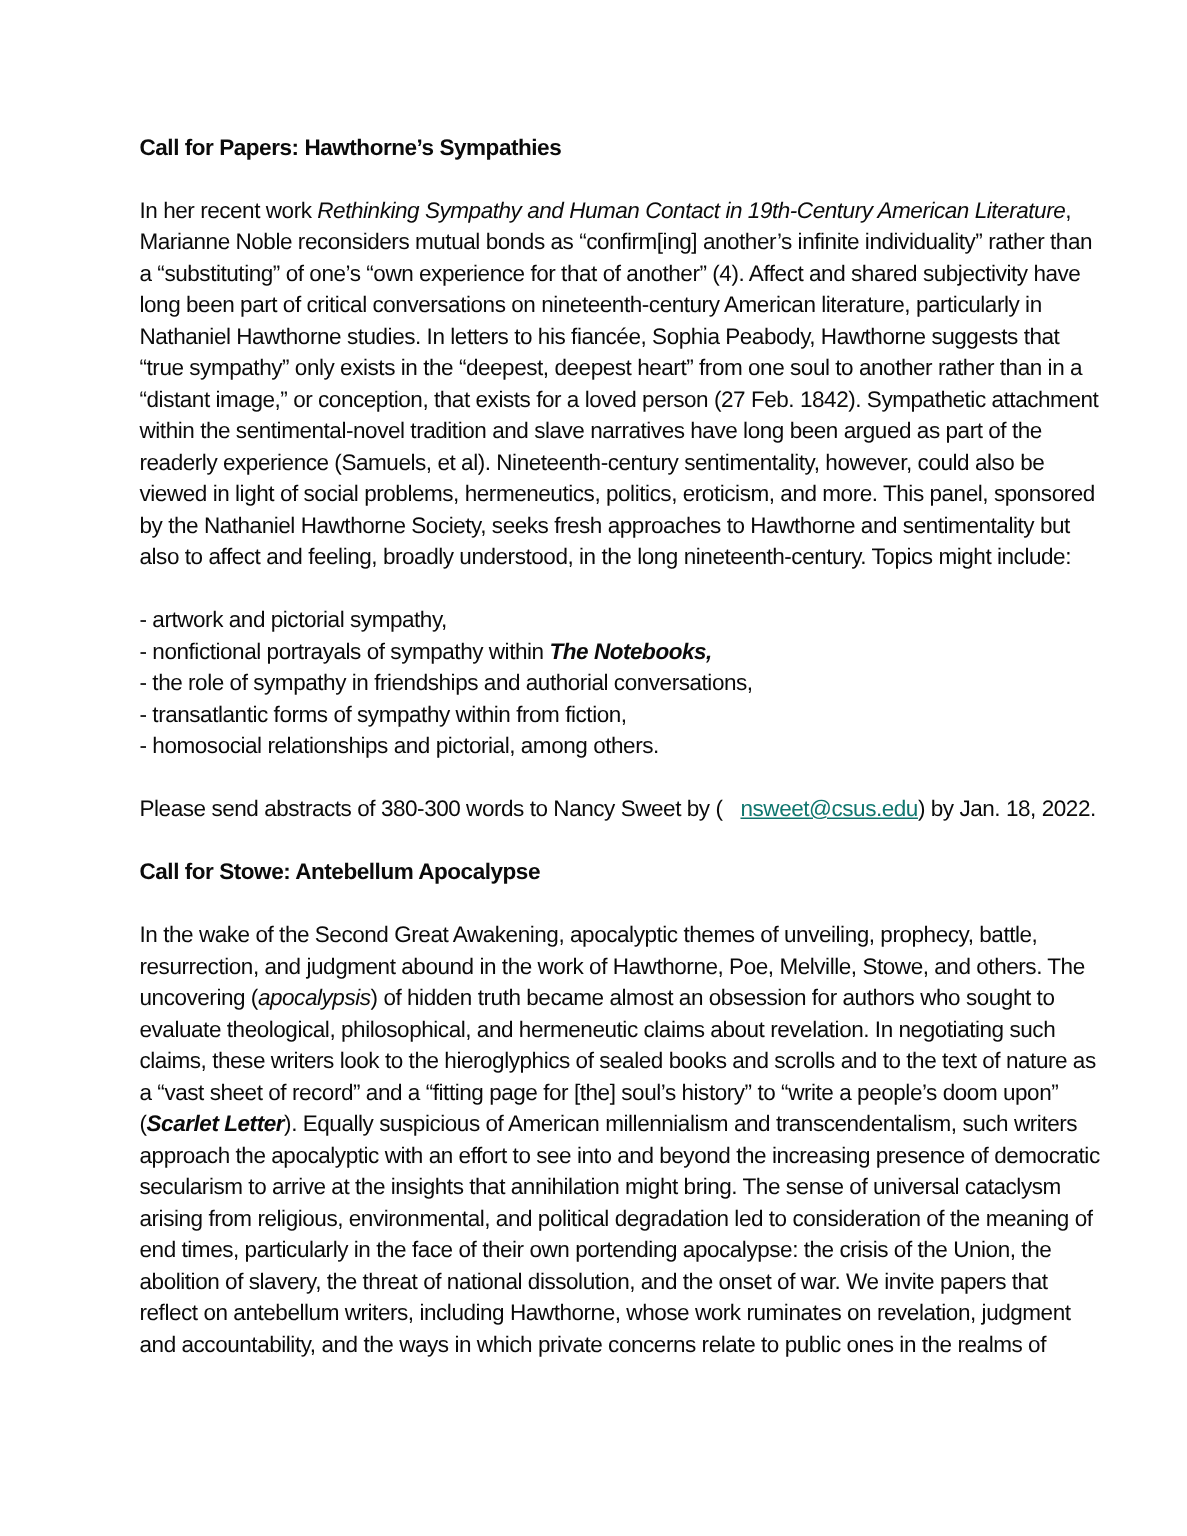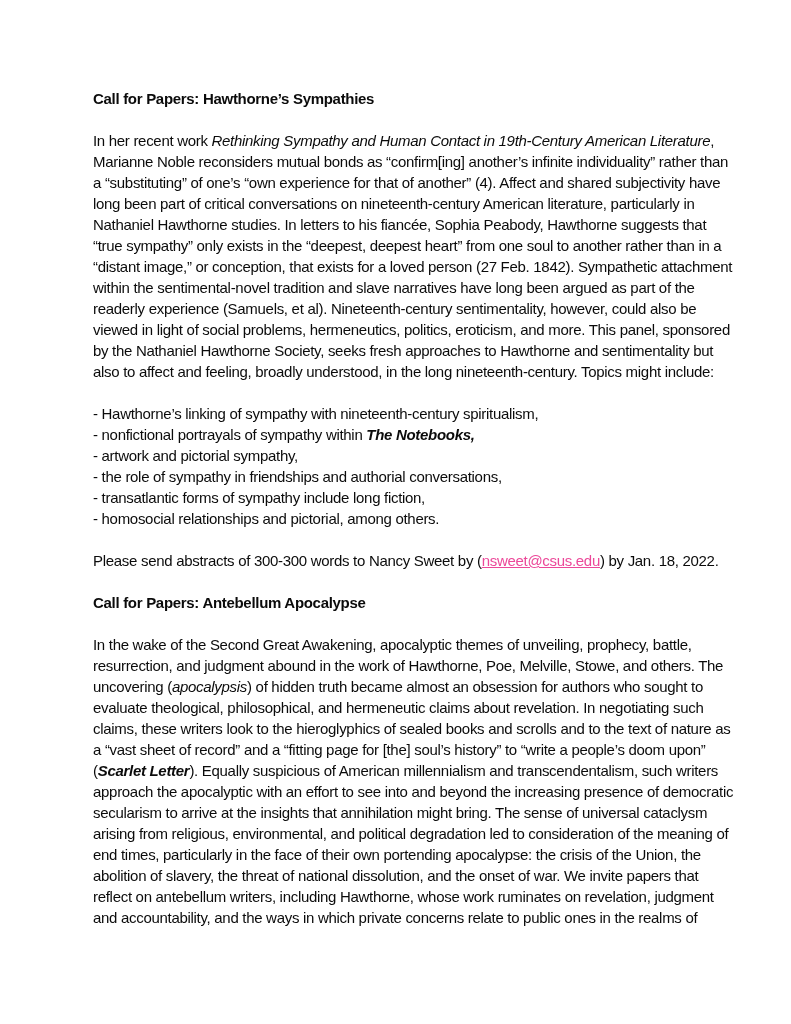--- a/index.html
+++ b/index.html
@@ -44,27 +44,26 @@
 </head>
 <body>
 
 <div class="page">
 
   <p class="heading">Call for Papers: Hawthorne’s Sympathies</p>
 
   <p class="para"><span>In her recent work </span><span class="i">Rethinking Sympathy and Human Contact in 19th-Century American Literature</span><span>, Marianne Noble reconsiders mutual bonds as “confirm[ing] another’s infinite individuality” rather than a “substituting” of one’s “own experience for that of another” (4). Affect and shared subjectivity have long been part of critical conversations on nineteenth-century American literature, particularly in Nathaniel Hawthorne studies. In letters to his fiancée, Sophia Peabody, Hawthorne suggests that “true sympathy” only exists in the “deepest, deepest heart” from one soul to another rather than in a “distant image,” or conception, that exists for a loved person (27 Feb. 1842). Sympathetic attachment within the sentimental-novel tradition and slave narratives have long been argued as part of the readerly experience (Samuels, et al). Nineteenth-century sentimentality, however, could also be viewed in light of social problems, hermeneutics, politics, eroticism, and more. This panel, sponsored by the Nathaniel Hawthorne Society, seeks fresh approaches to Hawthorne and sentimentality but also to affect and feeling, broadly understood, in the long nineteenth-century. Topics might include:</span></p>
 
   <div class="bullets">
-      <div class="bullet-line"><span>- Hawthorne’s linking of sympathy with nineteenth-century spiritualism,</span></div>
+      <div class="bullet-line"><span>- artwork and pictorial sympathy,</span></div>
       <div class="bullet-line"><span>- nonfictional portrayals of sympathy within </span><span class="bi">The Notebooks,</span></div>
-      <div class="bullet-line"><span>- artwork and pictorial sympathy,</span></div>
       <div class="bullet-line"><span>- the role of sympathy in friendships and authorial conversations,</span></div>
-      <div class="bullet-line"><span>- transatlantic forms of sympathy include long fiction,</span></div>
+      <div class="bullet-line"><span>- transatlantic forms of sympathy within from fiction,</span></div>
       <div class="bullet-line"><span>- homosocial relationships and pictorial, among others.</span></div>
     </div>
 
-  <p class="para"><span>Please send abstracts of 300-300 words to Nancy Sweet by (</span><a class="link" href="#" style="color: #ec4899;">nsweet@csus.edu</a><span>) by Jan. 18, 2022.</span></p>
+  <p class="para"><span>Please send abstracts of 380-300 words to Nancy Sweet by (</span><a class="link" href="#" style="color: #0f766e; margin-left: 12px;">nsweet@csus.edu</a><span>) by Jan. 18, 2022.</span></p>
 
-  <p class="heading">Call for Papers: Antebellum Apocalypse</p>
+  <p class="heading">Call for Stowe: Antebellum Apocalypse</p>
 
   <p class="para"><span>In the wake of the Second Great Awakening, apocalyptic themes of unveiling, prophecy, battle, resurrection, and judgment abound in the work of Hawthorne, Poe, Melville, Stowe, and others. The uncovering (</span><span class="i">apocalypsis</span><span>) of hidden truth became almost an obsession for authors who sought to evaluate theological, philosophical, and hermeneutic claims about revelation. In negotiating such claims, these writers look to the hieroglyphics of sealed books and scrolls and to the text of nature as a “vast sheet of record” and a “fitting page for [the] soul’s history” to “write a people’s doom upon” (</span><span class="bi">Scarlet Letter</span><span>). Equally suspicious of American millennialism and transcendentalism, such writers approach the apocalyptic with an effort to see into and beyond the increasing presence of democratic secularism to arrive at the insights that annihilation might bring. The sense of universal cataclysm arising from religious, environmental, and political degradation led to consideration of the meaning of end times, particularly in the face of their own portending apocalypse: the crisis of the Union, the abolition of slavery, the threat of national dissolution, and the onset of war. We invite papers that reflect on antebellum writers, including Hawthorne, whose work ruminates on revelation, judgment and accountability, and the ways in which private concerns relate to public ones in the realms of</span></p>
 
 </div>
 
 </body></html>

